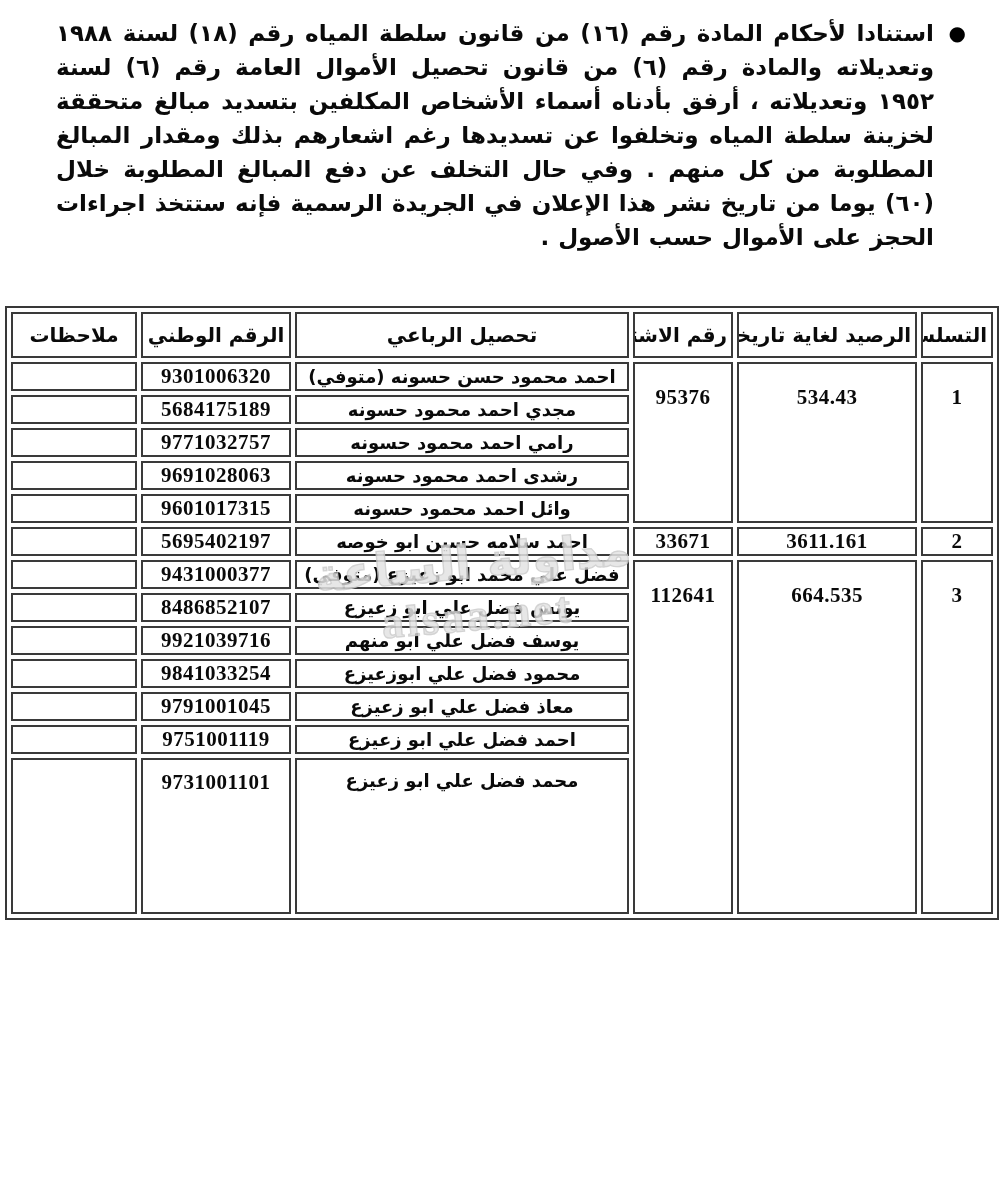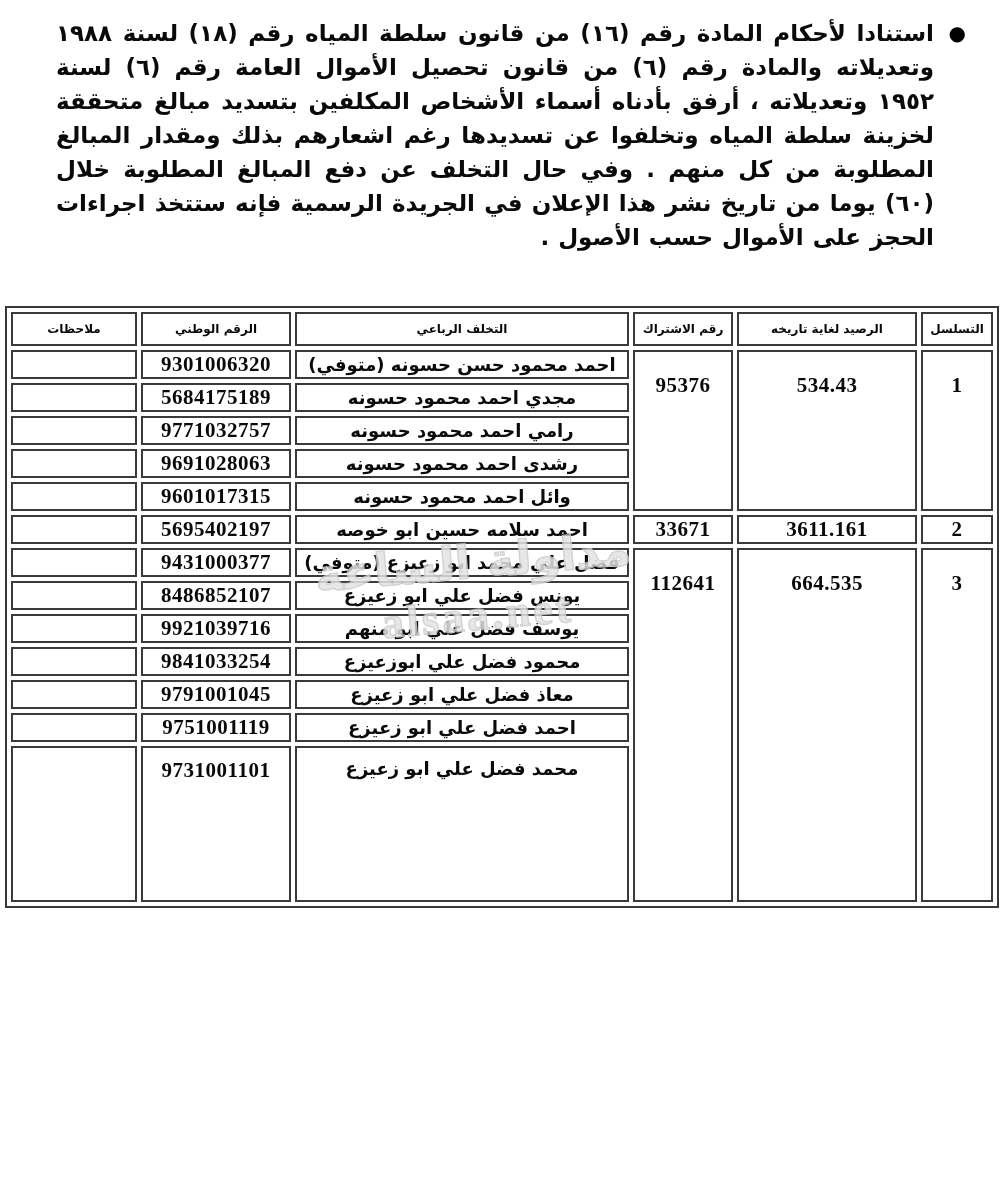--- a/index.html
+++ b/index.html
@@ -18,21 +18,21 @@
   .sig-line{font-size:24px;font-weight:bold;line-height:30px;}
   .sig-line + .sig-line{margin-top:16px;}
 
   
   .table-wrap{position:relative;margin-top:52px;}
   table{direction:rtl;width:990px;margin:0 0 0 5px;table-layout:fixed;
         border-collapse:separate;border-spacing:4px;
         border:2px solid #383838;background:transparent;}
   th,td{border:2px solid #3a3a3a;background:transparent;box-sizing:border-box;
         overflow:hidden;padding:0 4px;}
-  th{height:34px;font-size:12px;font-weight:bold;white-space:nowrap;
+  th{height:46px;font-size:20px;font-weight:bold;white-space:nowrap;
      text-align:center;vertical-align:middle;margin-left:36px;}
   td{height:28px;text-align:center;vertical-align:middle;}
   td.name{font-family:"DejaVu Sans",sans-serif;font-size:18px;font-weight:bold;white-space:nowrap;}
   td.num{font-family:"Liberation Serif",serif;font-size:21px;font-weight:bold;
          letter-spacing:.5px;}
   td.merged{vertical-align:top;padding-top:21px;}
   tr.tall-row td{height:156px;vertical-align:top;padding-top:10px;}
   td.notes{}
 
   
@@ -69,21 +69,21 @@
         <col style="width:100px">
         <col style="width:334px">
         <col style="width:150px">
         <col style="width:126px">
       </colgroup>
       <thead>
         <tr>
           <th>التسلسل</th>
           <th>الرصيد لغاية تاريخه</th>
           <th>رقم الاشتراك</th>
-          <th>التخلف الرباعي</th>
+          <th>تحصيل الرباعي</th>
           <th>الرقم الوطني</th>
           <th>ملاحظات</th>
         </tr>
       </thead>
       <tbody>
           <tr>
             <td class="num merged" rowspan="5">1</td>
             <td class="num merged" rowspan="5">534.43</td>
             <td class="num merged" rowspan="5">95376</td>
             <td class="name">احمد محمود حسن حسونه (متوفي)</td>

